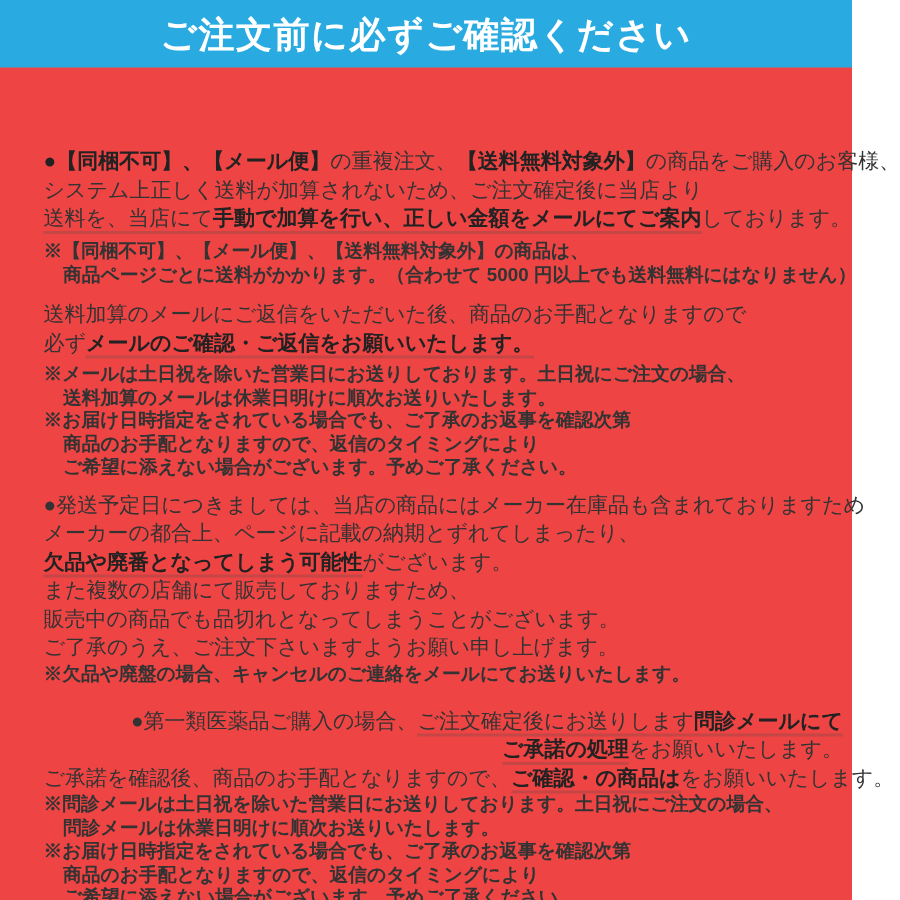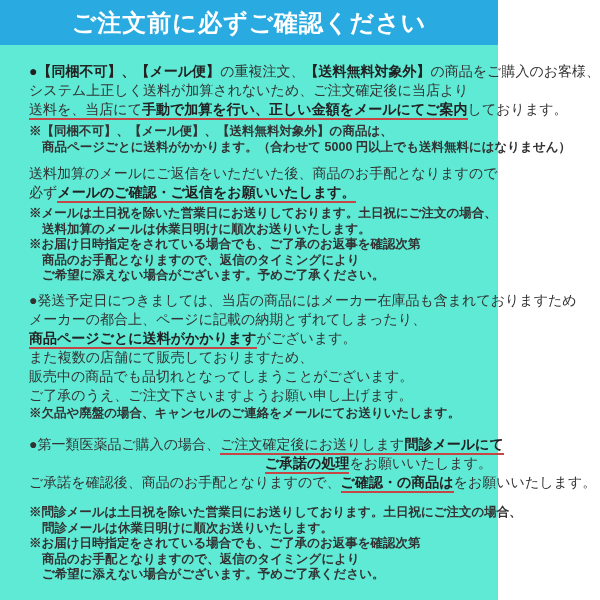--- a/index.html
+++ b/index.html
@@ -2,45 +2,45 @@
 <html><head>
 <meta charset="utf-8">
 <style>
   * { margin:0; padding:0; box-sizing:border-box; }
   html,body { width:600px; height:600px; background:#ffffff; }
   body {
     font-family:"Liberation Sans", sans-serif;
     color:#333333;
     overflow:hidden;
   }
-  .page { width:498px; height:600px; background:#5eead4; }
+  .page { width:568px; height:600px; background:#ef4444; }
   .header {
     height:45px;
     background:#29abe2;
     display:flex; align-items:center; justify-content:center;
     color:#ffffff;
     font-weight:bold;
     font-size:24px;
     letter-spacing:1px;
   }
   .content { padding:17px 6px 0 29px; }
   .line { white-space:nowrap; }
-  .p { font-size:14px; line-height:19px; }
+  .p { font-size:14px; line-height:19px;margin-top:36px; }
   .note { font-size:12.5px; line-height:15.5px;font-weight:bold; }
   .note .indent { padding-left:13px; }
   .b { font-weight:bold; color:#222222; }
   .u { border-bottom:2px solid #c64545; padding-bottom:1px; }
   .sec-b { margin-top:5px; }
   .sec-c { margin-top:9px; }
   .sec-d { margin-top:4px; }
   .sec-e { margin-top:0; }
   .sec-f { margin-top:7px; }
   .sec-g { margin-top:1px; }
   .sec-h { margin-top:14px;text-align:right; }
-  .sec-i { margin-top:13px; }
+  .sec-i { margin-top:1px; }
   .sec-j { margin-top:0; }
 </style>
 </head>
 <body>
 
 <div class="page">
 
   <div class="header">
     <span>ご注文前に必ずご確認ください</span>
   </div>
@@ -99,21 +99,21 @@
     </div>
 
     <div class="p sec-f">
       <div class="line">
         <span>●発送予定日につきましては、当店の商品にはメーカー在庫品も含まれておりますため</span>
       </div>
       <div class="line">
         <span>メーカーの都合上、ページに記載の納期とずれてしまったり、</span>
       </div>
       <div class="line">
-        <span class="u"><span class="b">商品ページごとに送料がかかります</span></span><span>がございます。</span>
+        <span class="u"><span class="b">欠品や廃番となってしまう可能性</span></span><span>がございます。</span>
       </div>
       <div class="line">
         <span>また複数の店舗にて販売しておりますため、</span>
       </div>
       <div class="line">
         <span>販売中の商品でも品切れとなってしまうことがございます。</span>
       </div>
       <div class="line">
         <span>ご了承のうえ、ご注文下さいますようお願い申し上げます。</span>
       </div>

